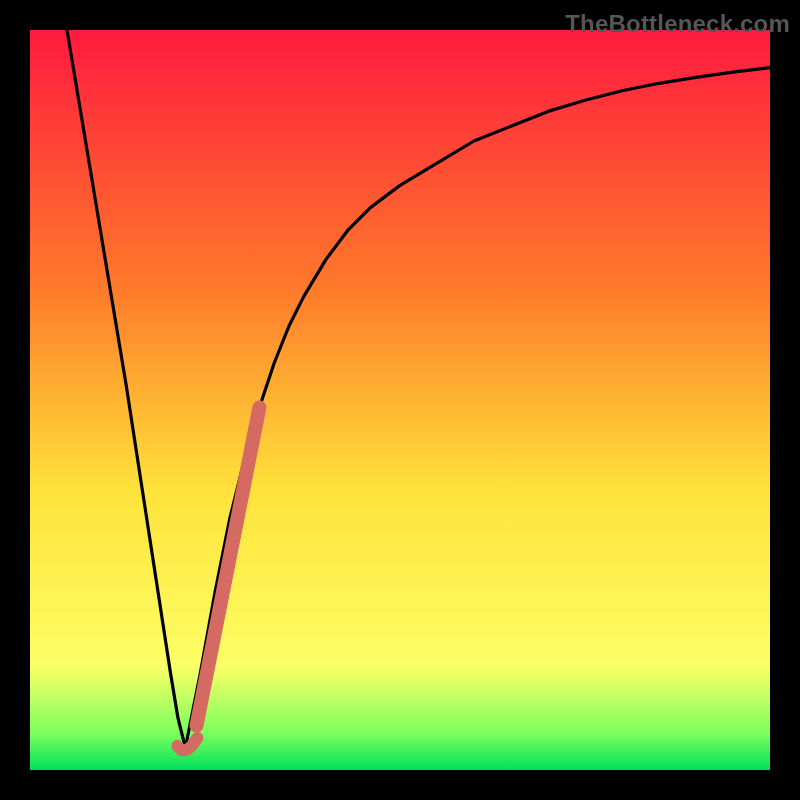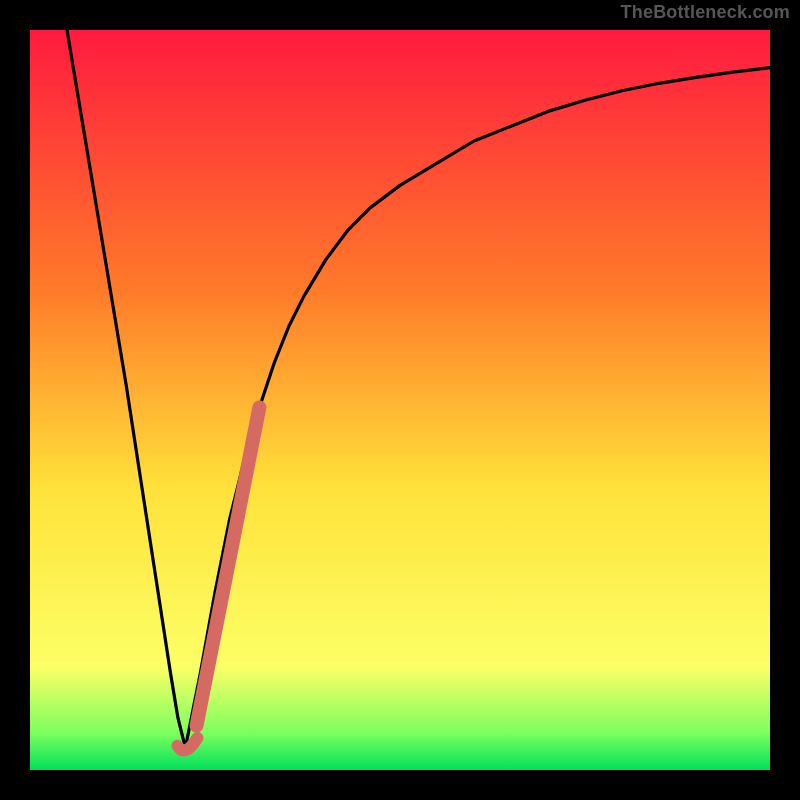--- a/index.html
+++ b/index.html
@@ -11,24 +11,24 @@
     overflow: hidden;
   }
   .frame {
     position: relative;
     width: 800px;
     height: 800px;
     background: #000;
   }
   .watermark {
     position: absolute;
-    top: 2px;
+    top: 10px;
     right: 10px;
     font-family: Arial, Helvetica, sans-serif;
-    font-size: 18px;
+    font-size: 24px;
     font-weight: 600;
     color: #565656;
     letter-spacing: 0.2px;
     z-index: 5;
   }
   svg {
     position: absolute;
     left: 0;
     top: 0;
   }

